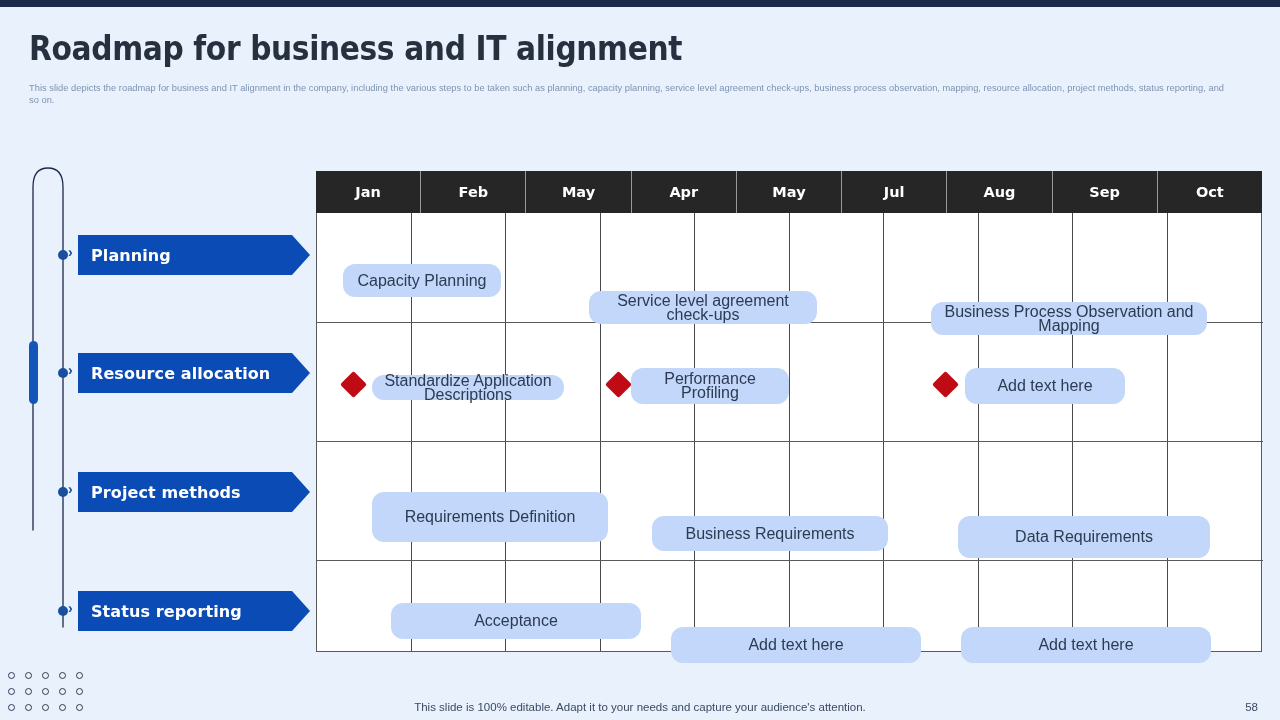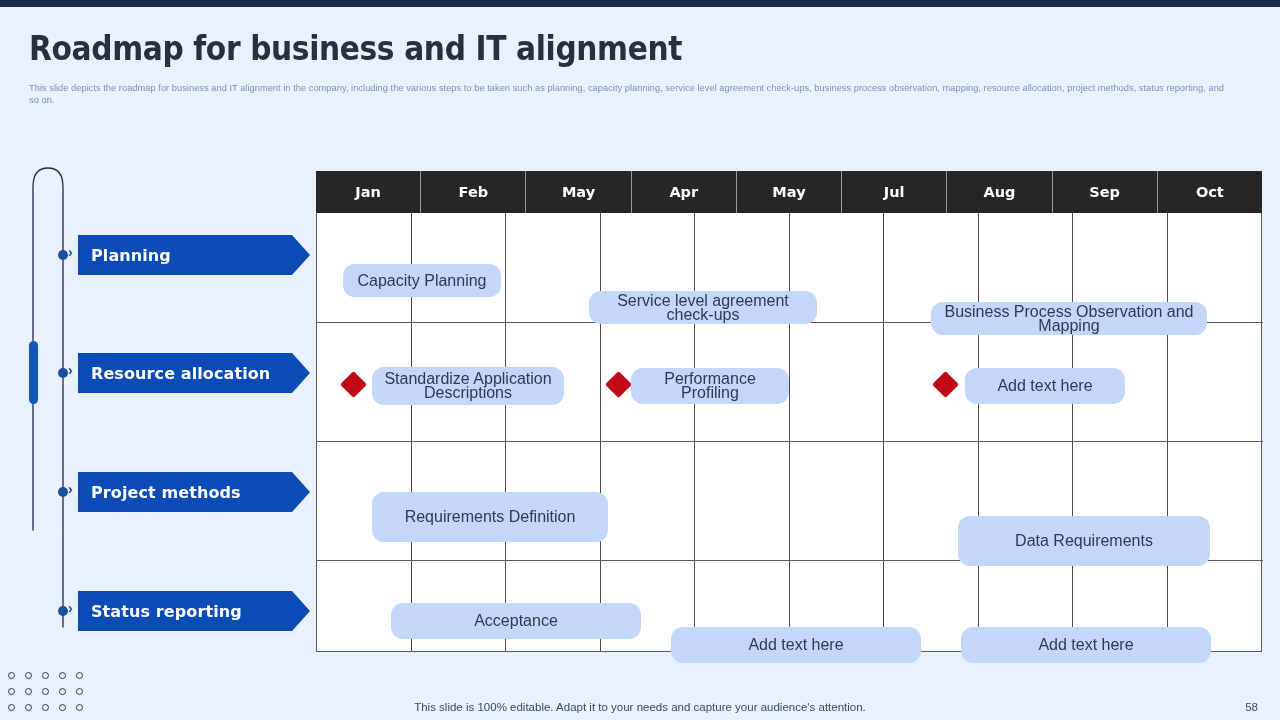--- a/index.html
+++ b/index.html
@@ -271,28 +271,29 @@
 
     <div class="grid-rowline" style="top:109px;"></div>
     <div class="grid-rowline" style="top:228px;"></div>
     <div class="grid-rowline" style="top:347px;"></div>
 
     <div class="bar" style="left:26px;  top:51px;  width:158px; height:33px;">Capacity Planning</div>
     <div class="bar" style="left:272px; top:78px;  width:228px; height:33px;">Service level agreement check-ups</div>
     <div class="bar" style="left:614px; top:89px;  width:276px; height:33px;">Business Process Observation and Mapping</div>
 
     <div class="diamond" style="left:27px;  top:162px;"></div>
-    <div class="bar" style="left:55px;  top:154px; width:192px; height:38px;">Standardize Application Descriptions</div>
+    <div class="bar" style="left:55px;  top:162px; width:192px; height:25px;">Standardize Application Descriptions</div>
     <div class="diamond" style="left:292px; top:162px;"></div>
     <div class="bar" style="left:314px; top:155px; width:158px; height:36px;">Performance Profiling</div>
     <div class="diamond" style="left:619px; top:162px;"></div>
     <div class="bar" style="left:648px; top:155px; width:160px; height:36px;">Add text here</div>
 
     <div class="bar" style="left:55px;  top:279px; width:236px; height:50px;">Requirements Definition</div>
-    <div class="bar" style="left:641px; top:303px; width:252px; height:50px;">Data Requirements</div>
+    <div class="bar" style="left:335px; top:303px; width:236px; height:35px;">Business Requirements</div>
+    <div class="bar" style="left:641px; top:303px; width:252px; height:42px;">Data Requirements</div>
 
     <div class="bar" style="left:74px;  top:390px; width:250px; height:36px;">Acceptance</div>
     <div class="bar" style="left:354px; top:414px; width:250px; height:36px;">Add text here</div>
     <div class="bar" style="left:644px; top:414px; width:250px; height:36px;">Add text here</div>
 
   </div>
 </div>
 
 <div class="dotgrid">
   <i></i>

